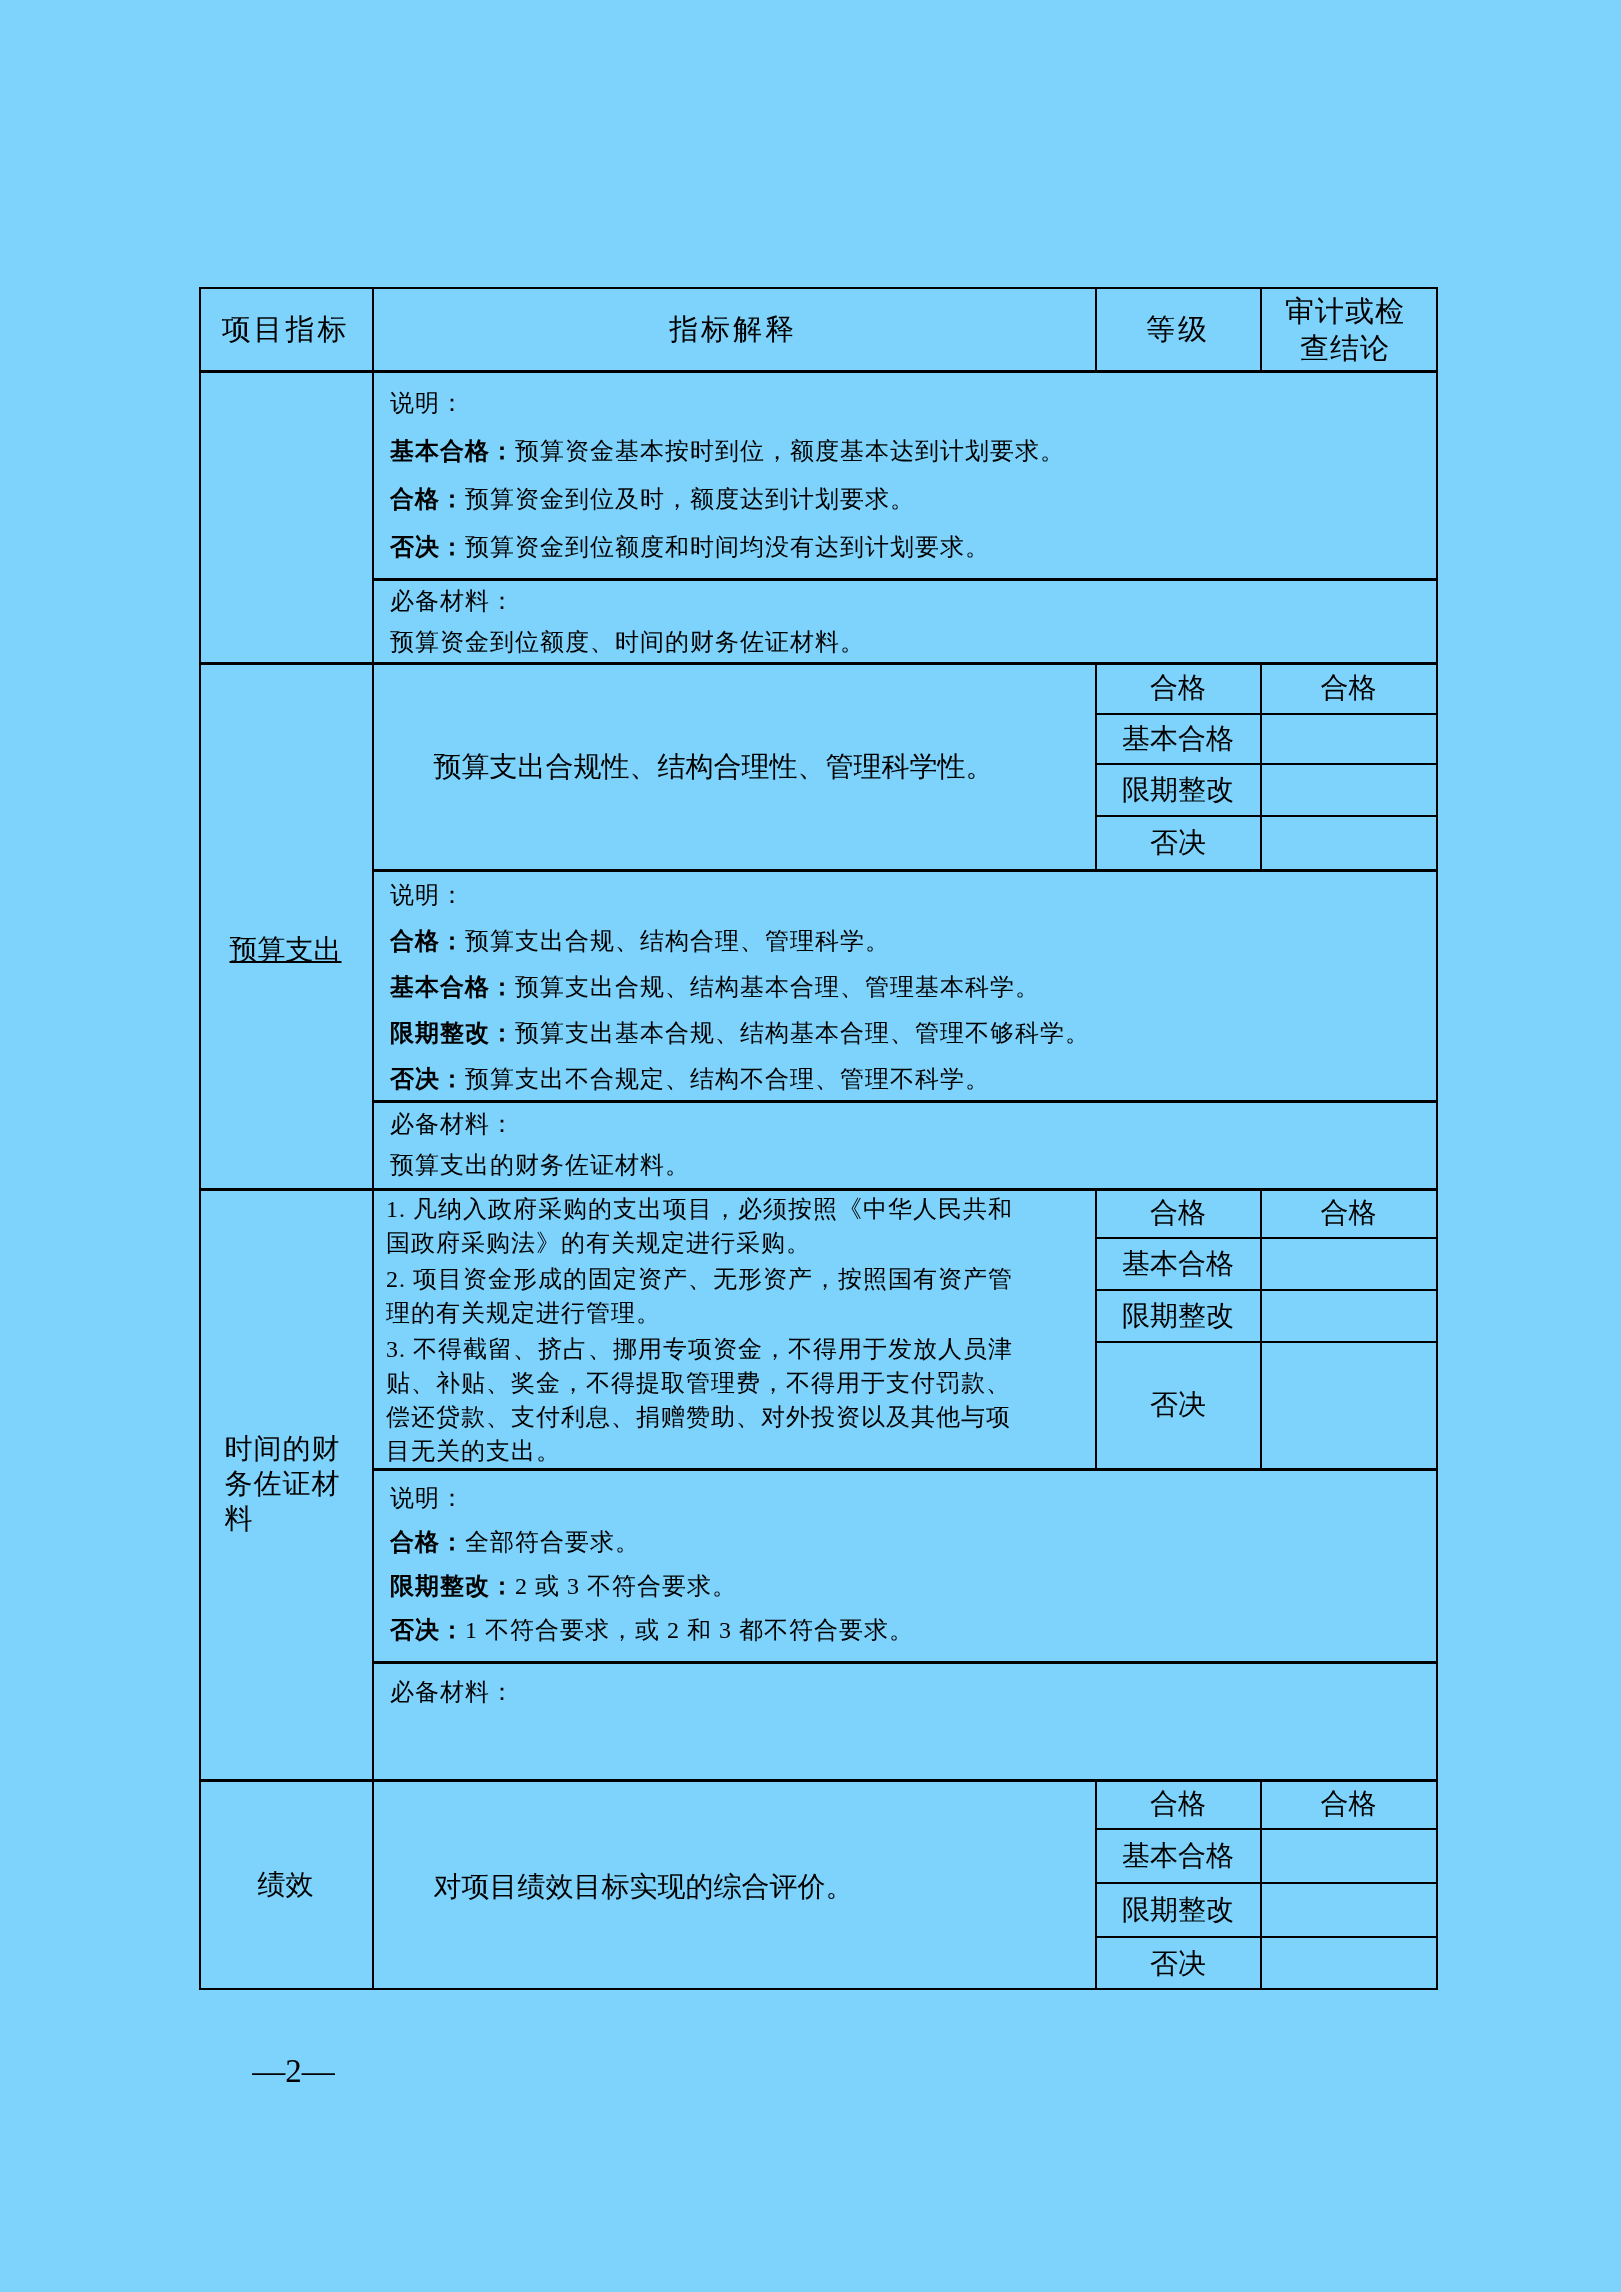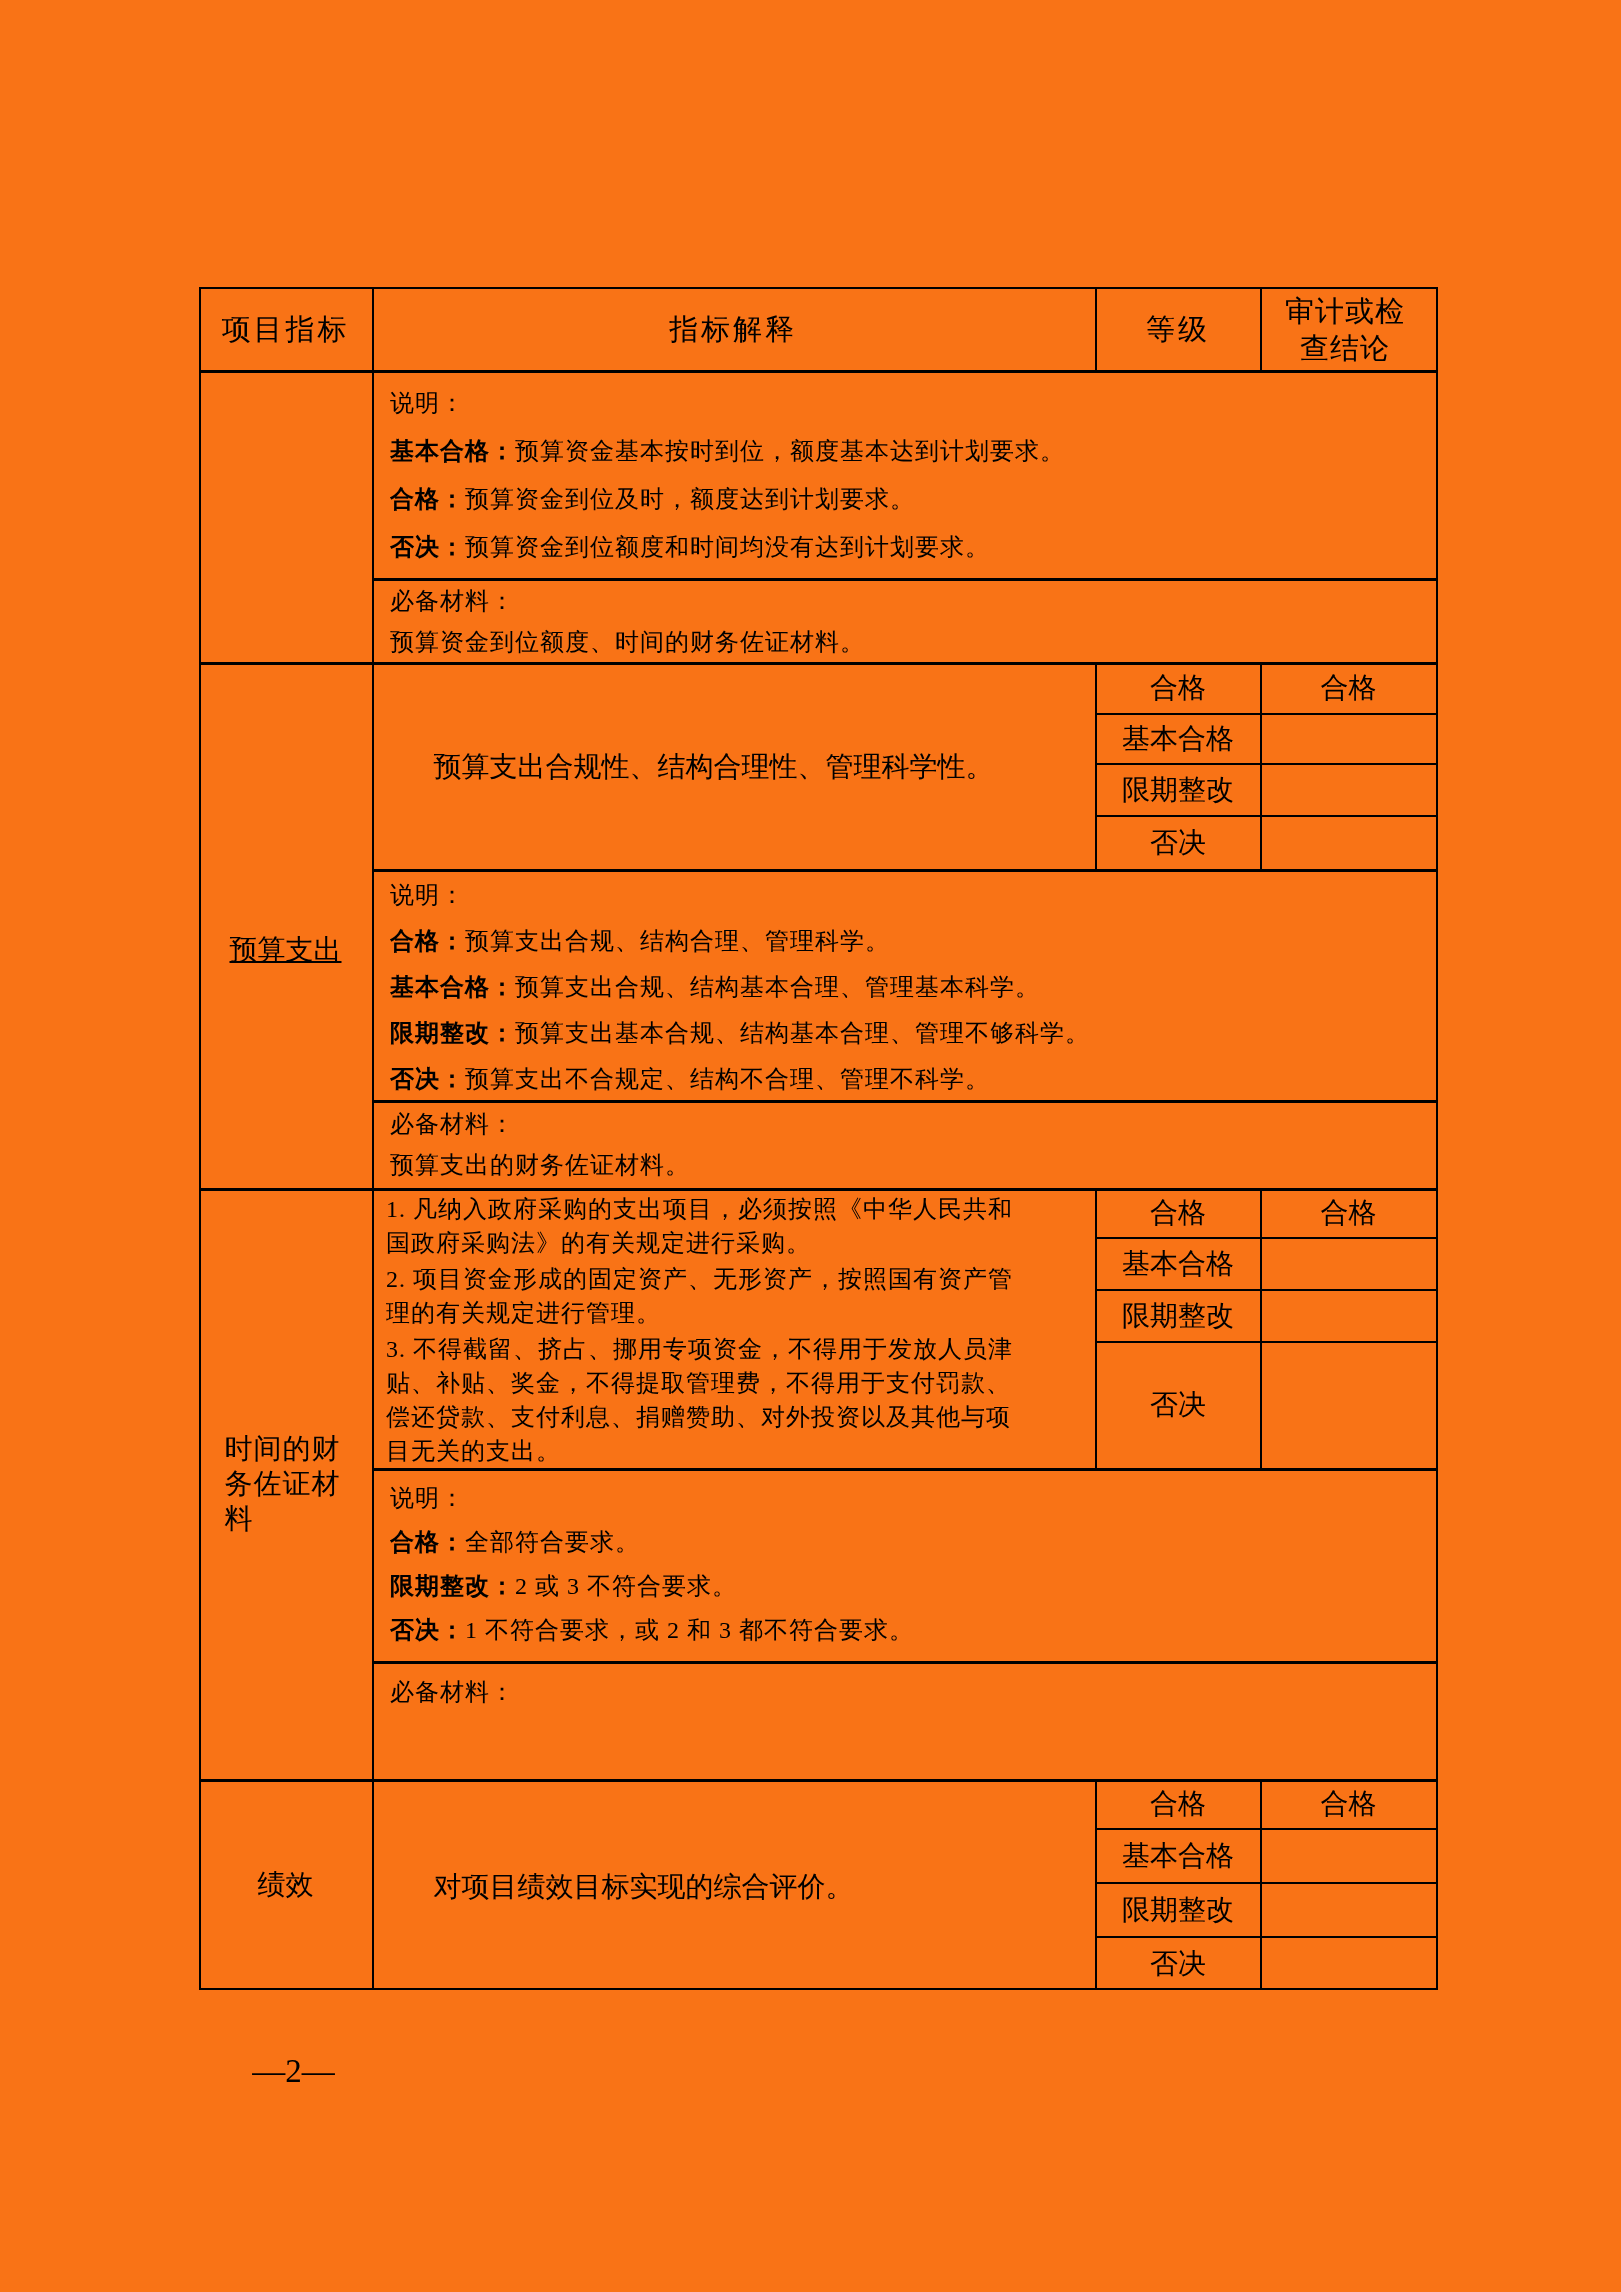--- a/index.html
+++ b/index.html
@@ -4,21 +4,21 @@
 <style>
   * { margin: 0; padding: 0; box-sizing: border-box; }
   html, body { background: #ffffff; }
   body {
     width: 1621px; height: 2293px;
     position: relative;
     font-family: "Liberation Serif", serif;
     color: #000;
     overflow: hidden;
   }
-  .page { position: absolute; left: 0; top: 0; width: 1621px; height: 2293px; background: #f97316; }
+  .page { position: absolute; left: 0; top: 0; width: 1621px; height: 2293px; background: #7dd3fc; }
 
   
   .tbl { position: absolute; left: 199px; top: 287px; width: 1239px; height: 1703px; border: 2.9px solid #000; }
 
   
   .ln { position: absolute; background: #000; }
   .hl { height: 2.9px; }
   .hl2 { height: 2px; }
   .vl { width: 2px; }
 

